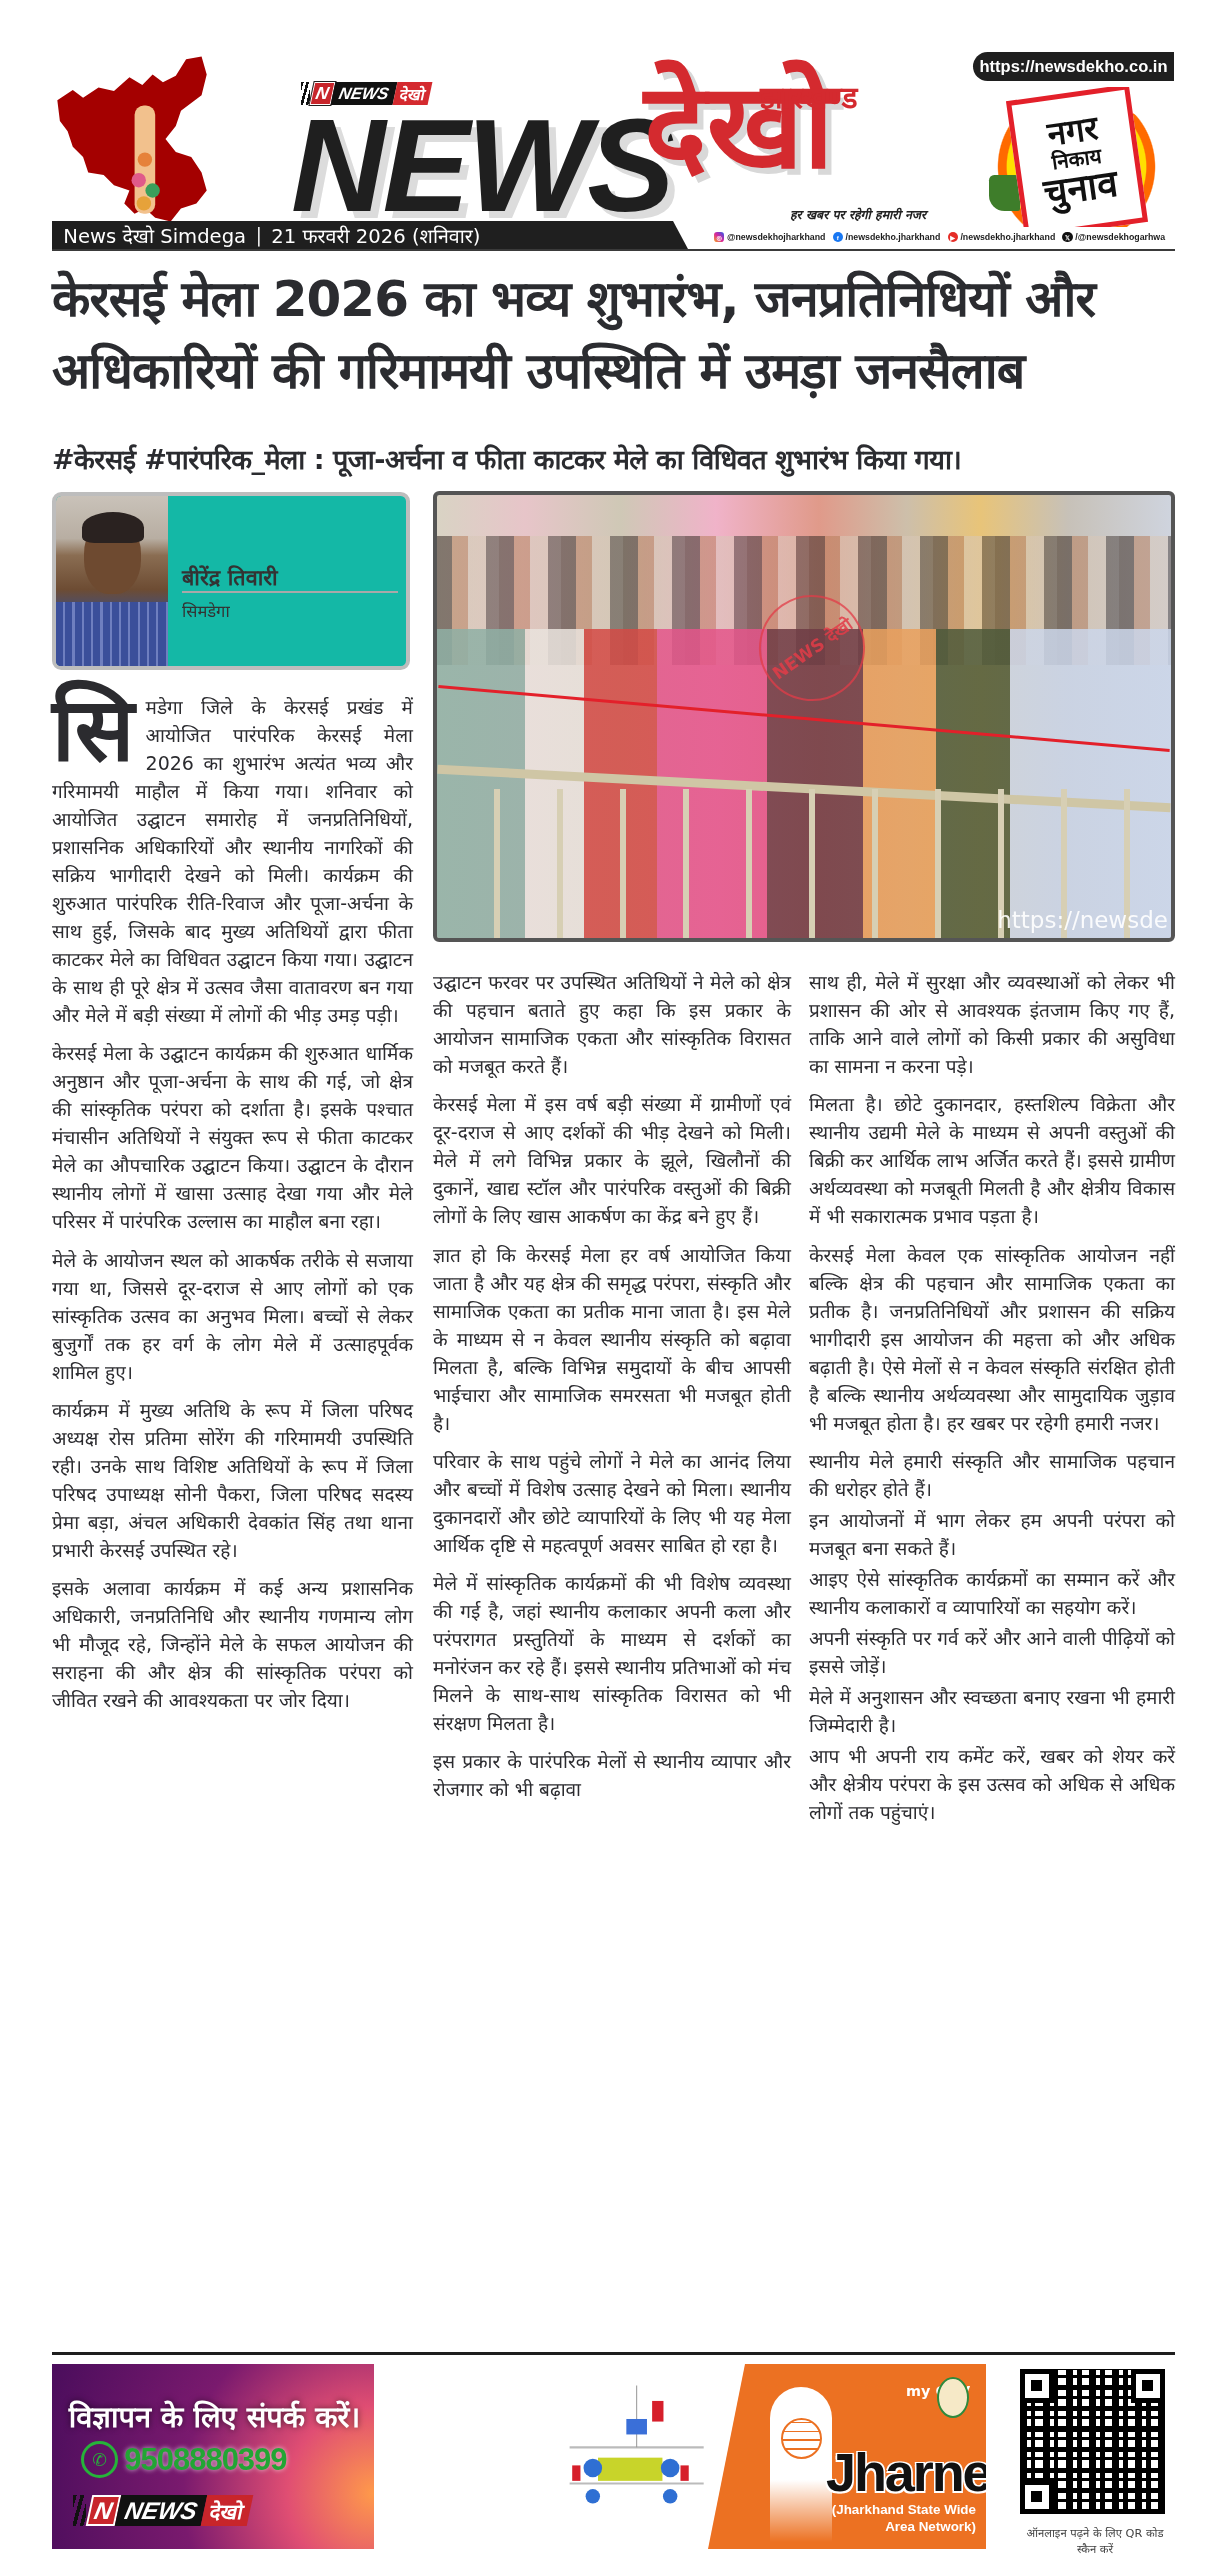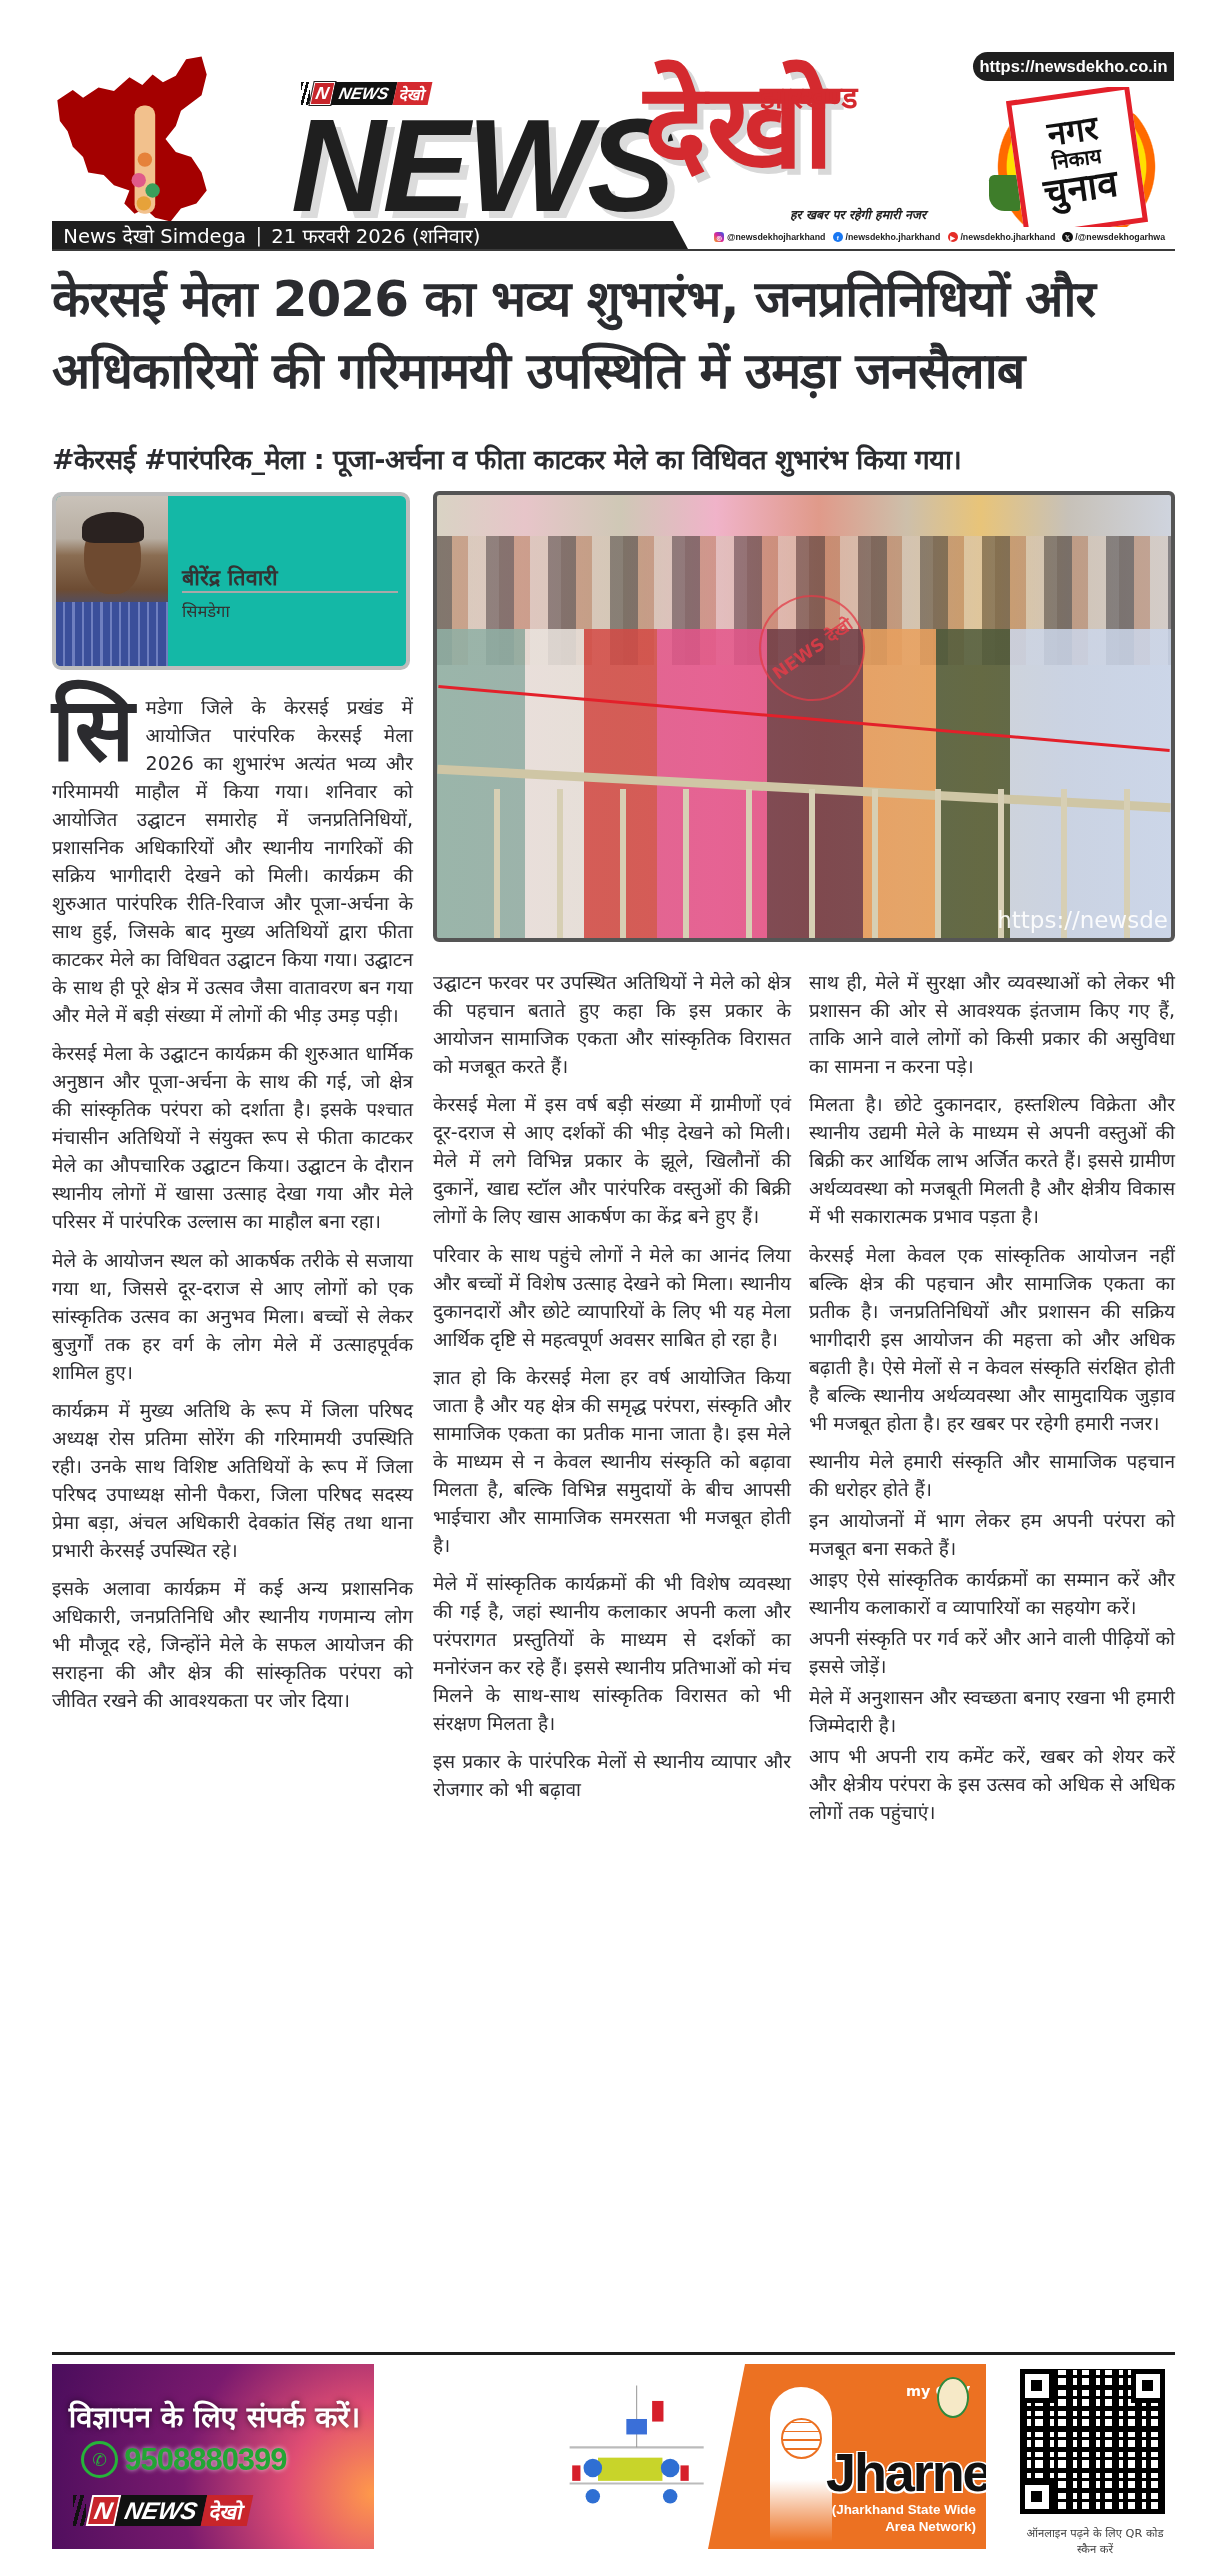--- a/index.html
+++ b/index.html
@@ -205,22 +205,22 @@
   </p>
   <p>केरसई मेला के उद्घाटन कार्यक्रम की शुरुआत धार्मिक अनुष्ठान और पूजा-अर्चना के साथ की गई, जो क्षेत्र की सांस्कृतिक परंपरा को दर्शाता है। इसके पश्चात मंचासीन अतिथियों ने संयुक्त रूप से फीता काटकर मेले का औपचारिक उद्घाटन किया। उद्घाटन के दौरान स्थानीय लोगों में खासा उत्साह देखा गया और मेले परिसर में पारंपरिक उल्लास का माहौल बना रहा।</p>
   <p>मेले के आयोजन स्थल को आकर्षक तरीके से सजाया गया था, जिससे दूर-दराज से आए लोगों को एक सांस्कृतिक उत्सव का अनुभव मिला। बच्चों से लेकर बुजुर्गों तक हर वर्ग के लोग मेले में उत्साहपूर्वक शामिल हुए।</p>
   <p>कार्यक्रम में मुख्य अतिथि के रूप में जिला परिषद अध्यक्ष रोस प्रतिमा सोरेंग की गरिमामयी उपस्थिति रही। उनके साथ विशिष्ट अतिथियों के रूप में जिला परिषद उपाध्यक्ष सोनी पैकरा, जिला परिषद सदस्य प्रेमा बड़ा, अंचल अधिकारी देवकांत सिंह तथा थाना प्रभारी केरसई उपस्थित रहे।</p>
   <p>इसके अलावा कार्यक्रम में कई अन्य प्रशासनिक अधिकारी, जनप्रतिनिधि और स्थानीय गणमान्य लोग भी मौजूद रहे, जिन्होंने मेले के सफल आयोजन की सराहना की और क्षेत्र की सांस्कृतिक परंपरा को जीवित रखने की आवश्यकता पर जोर दिया।</p>
 </div>
 
 <div class="col col-2">
   <p>उद्घाटन फरवर पर उपस्थित अतिथियों ने मेले को क्षेत्र की पहचान बताते हुए कहा कि इस प्रकार के आयोजन सामाजिक एकता और सांस्कृतिक विरासत को मजबूत करते हैं।</p>
   <p>केरसई मेला में इस वर्ष बड़ी संख्या में ग्रामीणों एवं दूर-दराज से आए दर्शकों की भीड़ देखने को मिली। मेले में लगे विभिन्न प्रकार के झूले, खिलौनों की दुकानें, खाद्य स्टॉल और पारंपरिक वस्तुओं की बिक्री लोगों के लिए खास आकर्षण का केंद्र बने हुए हैं।</p>
+  <p>ज्ञात हो कि केरसई मेला हर वर्ष आयोजित किया जाता है और यह क्षेत्र की समृद्ध परंपरा, संस्कृति और सामाजिक एकता का प्रतीक माना जाता है। इस मेले के माध्यम से न केवल स्थानीय संस्कृति को बढ़ावा मिलता है, बल्कि विभिन्न समुदायों के बीच आपसी भाईचारा और सामाजिक समरसता भी मजबूत होती है।</p>
   <p>परिवार के साथ पहुंचे लोगों ने मेले का आनंद लिया और बच्चों में विशेष उत्साह देखने को मिला। स्थानीय दुकानदारों और छोटे व्यापारियों के लिए भी यह मेला आर्थिक दृष्टि से महत्वपूर्ण अवसर साबित हो रहा है।</p>
-  <p>ज्ञात हो कि केरसई मेला हर वर्ष आयोजित किया जाता है और यह क्षेत्र की समृद्ध परंपरा, संस्कृति और सामाजिक एकता का प्रतीक माना जाता है। इस मेले के माध्यम से न केवल स्थानीय संस्कृति को बढ़ावा मिलता है, बल्कि विभिन्न समुदायों के बीच आपसी भाईचारा और सामाजिक समरसता भी मजबूत होती है।</p>
   <p>मेले में सांस्कृतिक कार्यक्रमों की भी विशेष व्यवस्था की गई है, जहां स्थानीय कलाकार अपनी कला और परंपरागत प्रस्तुतियों के माध्यम से दर्शकों का मनोरंजन कर रहे हैं। इससे स्थानीय प्रतिभाओं को मंच मिलने के साथ-साथ सांस्कृतिक विरासत को भी संरक्षण मिलता है।</p>
   <p>इस प्रकार के पारंपरिक मेलों से स्थानीय व्यापार और रोजगार को भी बढ़ावा</p>
 </div>
 
 <div class="col col-3">
   <p>साथ ही, मेले में सुरक्षा और व्यवस्थाओं को लेकर भी प्रशासन की ओर से आवश्यक इंतजाम किए गए हैं, ताकि आने वाले लोगों को किसी प्रकार की असुविधा का सामना न करना पड़े।</p>
   <p>मिलता है। छोटे दुकानदार, हस्तशिल्प विक्रेता और स्थानीय उद्यमी मेले के माध्यम से अपनी वस्तुओं की बिक्री कर आर्थिक लाभ अर्जित करते हैं। इससे ग्रामीण अर्थव्यवस्था को मजबूती मिलती है और क्षेत्रीय विकास में भी सकारात्मक प्रभाव पड़ता है।</p>
   <p>केरसई मेला केवल एक सांस्कृतिक आयोजन नहीं बल्कि क्षेत्र की पहचान और सामाजिक एकता का प्रतीक है। जनप्रतिनिधियों और प्रशासन की सक्रिय भागीदारी इस आयोजन की महत्ता को और अधिक बढ़ाती है। ऐसे मेलों से न केवल संस्कृति संरक्षित होती है बल्कि स्थानीय अर्थव्यवस्था और सामुदायिक जुड़ाव भी मजबूत होता है। हर खबर पर रहेगी हमारी नजर।</p>
   <p class="tight">स्थानीय मेले हमारी संस्कृति और सामाजिक पहचान की धरोहर होते हैं।</p>
   <p class="tight">इन आयोजनों में भाग लेकर हम अपनी परंपरा को मजबूत बना सकते हैं।</p>

